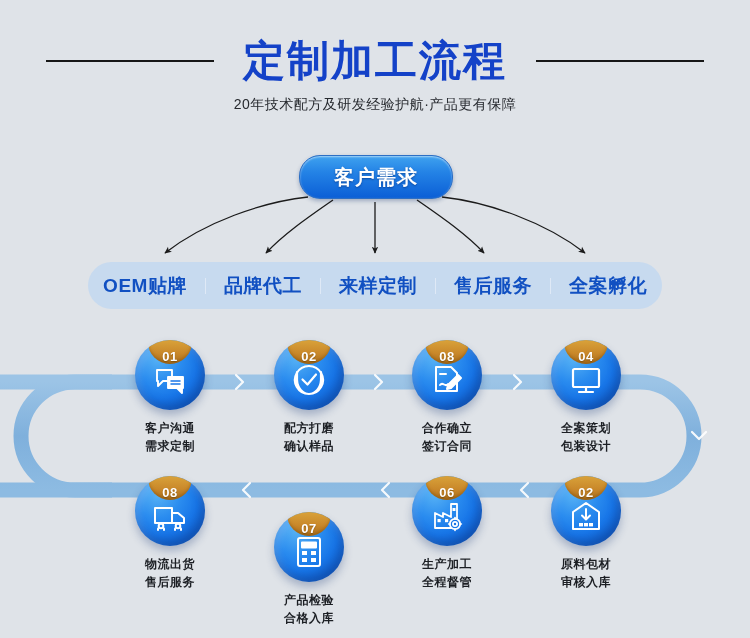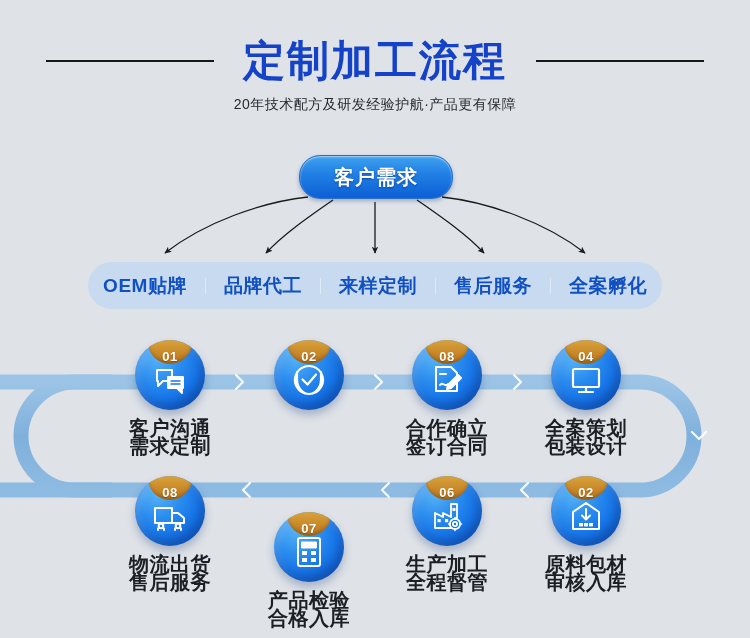--- a/index.html
+++ b/index.html
@@ -75,21 +75,21 @@
     display:flex;align-items:flex-end;justify-content:center;
     box-shadow:inset 0 -2px 3px rgba(120,70,0,.35);
   }
   .badge span{
     color:#fff;font-size:13px;font-weight:bold;line-height:15px;letter-spacing:.4px;
     text-shadow:0 1px 1px rgba(110,66,0,.6);
   }
   .glyph{width:34px;height:34px;margin-top:9px;}
   .glyph svg{display:block;width:34px;height:34px;}
   .caption{
-    margin-top:9px;font-size:20px;font-weight:bold;color:#1c1f24;
+    margin-top:9px;font-size:12px;font-weight:bold;color:#1c1f24;
     line-height:18px;letter-spacing:.5px;white-space:nowrap;
   }
 </style>
 </head>
 <body>
 
 <div class="stage">
 
   <div class="title-row">
     <div class="rule"></div>
@@ -178,20 +178,24 @@
       <div class="glyph">
         <svg viewBox="0 0 34 34" fill="none" stroke="#fff" stroke-width="2.2" stroke-linecap="round" stroke-linejoin="round">
           <path d="M17,3 A14,14 0 1 1 16.9,3 M29,9 V17 A12,15 0 0 1 17,31 A12,15 0 0 1 5,17 V9"></path>
           <path d="M10.5,16.5 L15.5,21.5 L24,11.5"></path>
         </svg>
       </div>
       <div class="badge">
         <span>02</span>
       </div>
     </div>
+    <div class="caption">
+      <div>配方打磨</div>
+      <div>确认样品</div>
+    </div>
   </div>
 
   <div class="step" style="left:381px;top:340px;">
     <div class="bubble">
       <div class="glyph">
         <svg viewBox="0 0 34 34" fill="none" stroke="#fff" stroke-width="2" stroke-linecap="round" stroke-linejoin="round">
           <path d="M6,4 H21 L27,10 V28 H6 Z"></path>
           <path d="M10,11 H16"></path>
             <path d="M10,22 C13,18 15,25 18,21"></path>
           <path d="M28,12 L31,15 L21,25 L17,26 L18,22 Z" fill="#fff"></path>

